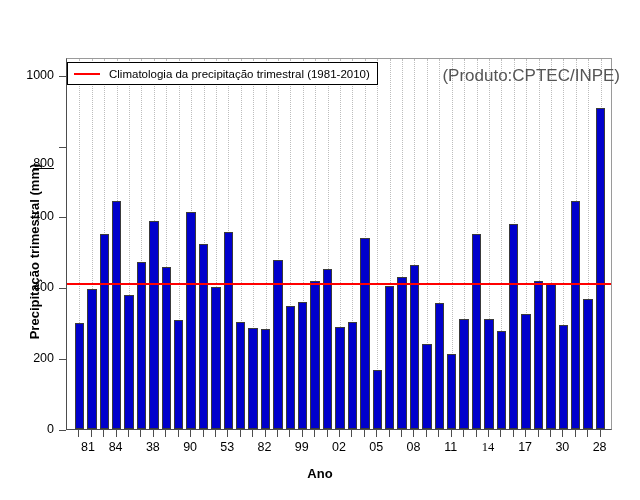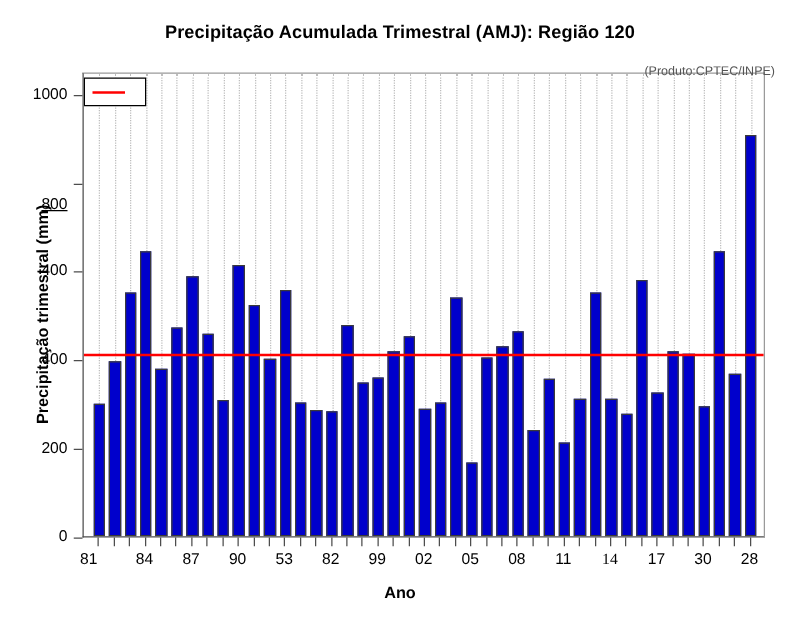--- a/index.html
+++ b/index.html
@@ -154,33 +154,32 @@
   .legend-label {
     font-size: 11.5px;
     color: #000000;
     white-space: nowrap;
   }
 
   
   .credit {
     position: absolute;
     right: 20px;
-    top: 52px;
-    font-size: 10px;
+    top: 66px;
+    font-size: 17px;
     color: #555555;
     white-space: nowrap;
     text-align: center;
   }
 </style>
 </head>
 <body>
 
 <div id="figure">
 
-  <div class="chart-title">Precipitação Acumulada Trimestral (AMJ): Região 120</div>
 
   <div id="plot">
     <div id="gridlines">
         <div class="gridline" style="left: 12.4091px;"></div>
         <div class="gridline" style="left: 24.8182px;"></div>
         <div class="gridline" style="left: 37.2273px;"></div>
         <div class="gridline" style="left: 49.6364px;"></div>
         <div class="gridline" style="left: 62.0455px;"></div>
         <div class="gridline" style="left: 74.4545px;"></div>
         <div class="gridline" style="left: 86.8636px;"></div>
@@ -278,29 +277,29 @@
       <div class="ylabel-txt" style="top: 280.286px;">400</div>
       <div class="ytick" style="top: 217.429px;"></div>
       <div class="ylabel-txt" style="top: 209.429px;">400</div>
       <div class="ytick" style="top: 146.571px;"></div>
       <div class="ylabel-txt" style="top: 156px; text-decoration: underline;">800</div>
       <div class="ytick" style="top: 75.7143px;"></div>
       <div class="ylabel-txt" style="top: 67.7143px;">1000</div>
     </div>
   <div id="xaxis">
       <div class="xtick" style="left: 78.4091px;"></div>
-      <div class="xlabel-txt" style="left: 56px;">81</div>
+      <div class="xlabel-txt" style="left: 73px;">81</div>
       <div class="xtick" style="left: 90.8182px;"></div>
       <div class="xtick" style="left: 103.227px;"></div>
       <div class="xtick" style="left: 115.636px;"></div>
       <div class="xlabel-txt" style="left: 100.636px;">84</div>
       <div class="xtick" style="left: 128.045px;"></div>
       <div class="xtick" style="left: 140.455px;"></div>
       <div class="xtick" style="left: 152.864px;"></div>
-      <div class="xlabel-txt" style="left: 137.864px;">87</div>
+      <div class="xlabel-txt" style="left: 137.864px;">38</div>
       <div class="xtick" style="left: 165.273px;"></div>
       <div class="xtick" style="left: 177.682px;"></div>
       <div class="xtick" style="left: 190.091px;"></div>
       <div class="xlabel-txt" style="left: 175.091px;">90</div>
       <div class="xtick" style="left: 202.5px;"></div>
       <div class="xtick" style="left: 214.909px;"></div>
       <div class="xtick" style="left: 227.318px;"></div>
       <div class="xlabel-txt" style="left: 212.318px;">53</div>
       <div class="xtick" style="left: 239.727px;"></div>
       <div class="xtick" style="left: 252.136px;"></div>
@@ -342,17 +341,18 @@
       <div class="xtick" style="left: 587.182px;"></div>
       <div class="xtick" style="left: 599.591px;"></div>
       <div class="xlabel-txt" style="left: 584.591px;">28</div>
     </div>
 
   <div class="axis-title-x">Ano</div>
   <div class="axis-title-y">Precipitação trimestral (mm)</div>
 
   <div class="legend">
     <span class="legend-swatch"></span>
+    <span class="legend-label">Climatologia da precipitação trimestral (1981-2010)</span>
   </div>
 
   <div class="credit">(Produto:CPTEC/INPE)</div>
 
 </div>
 
 </body></html>

